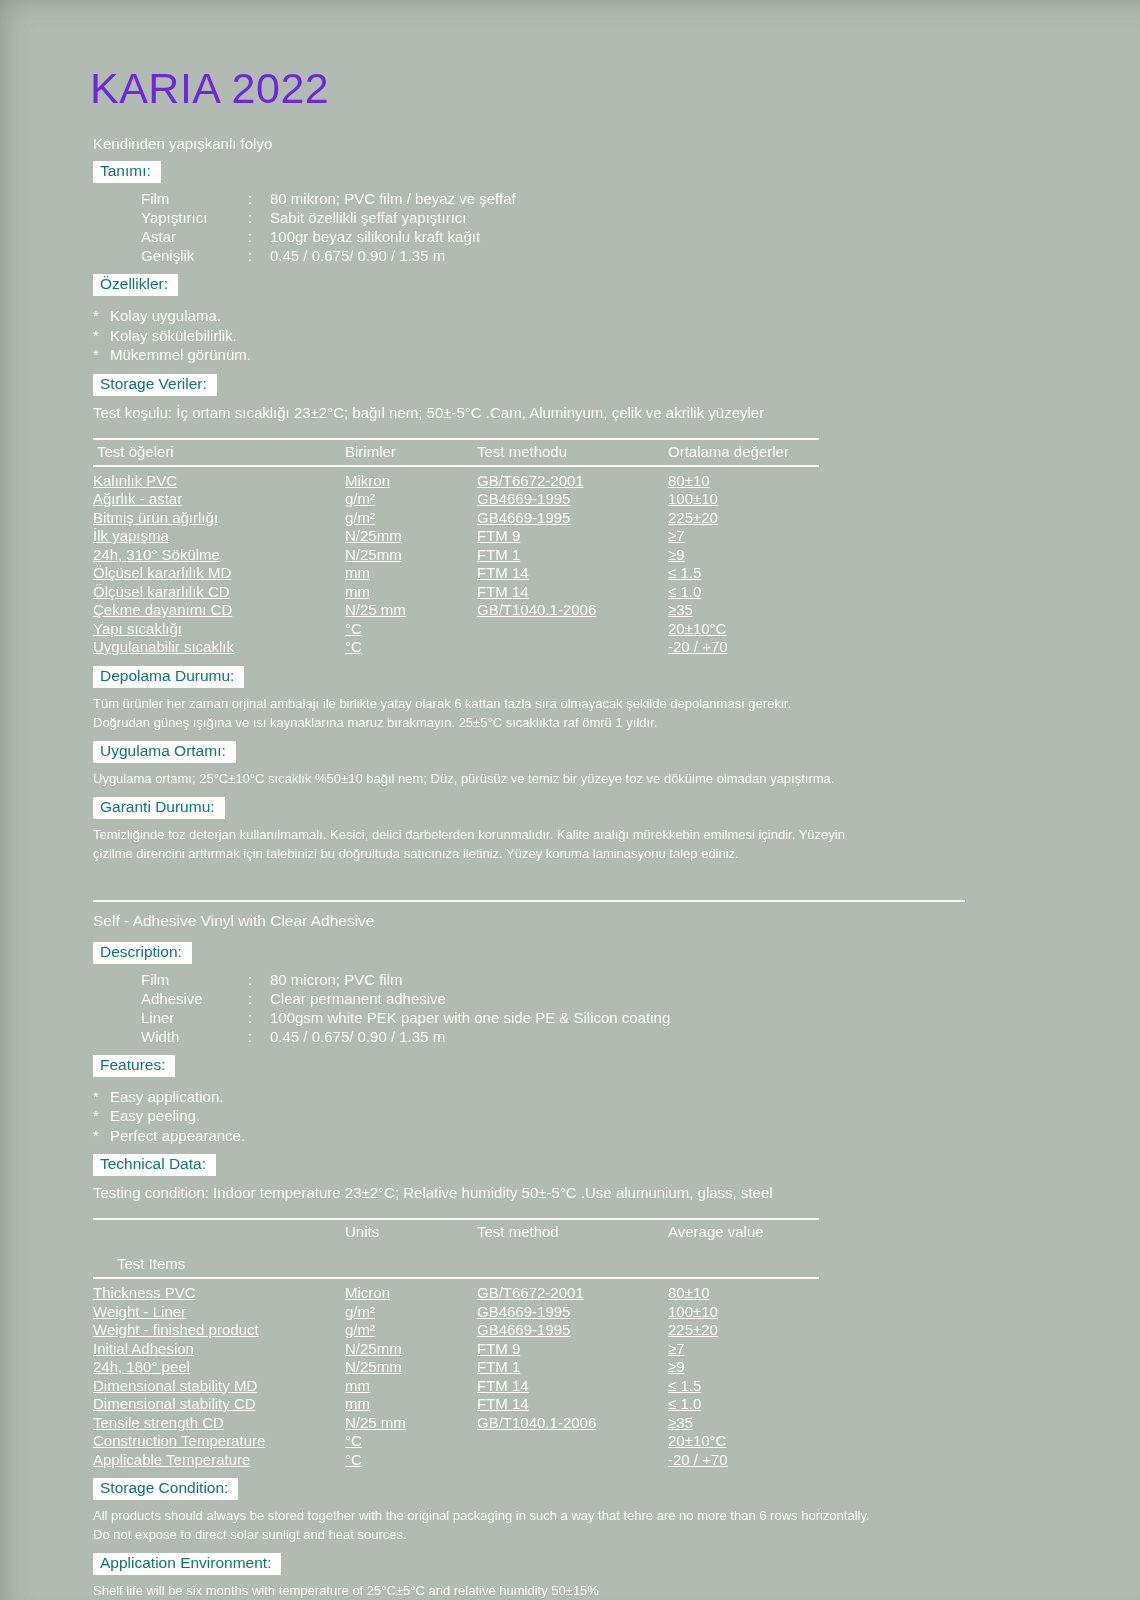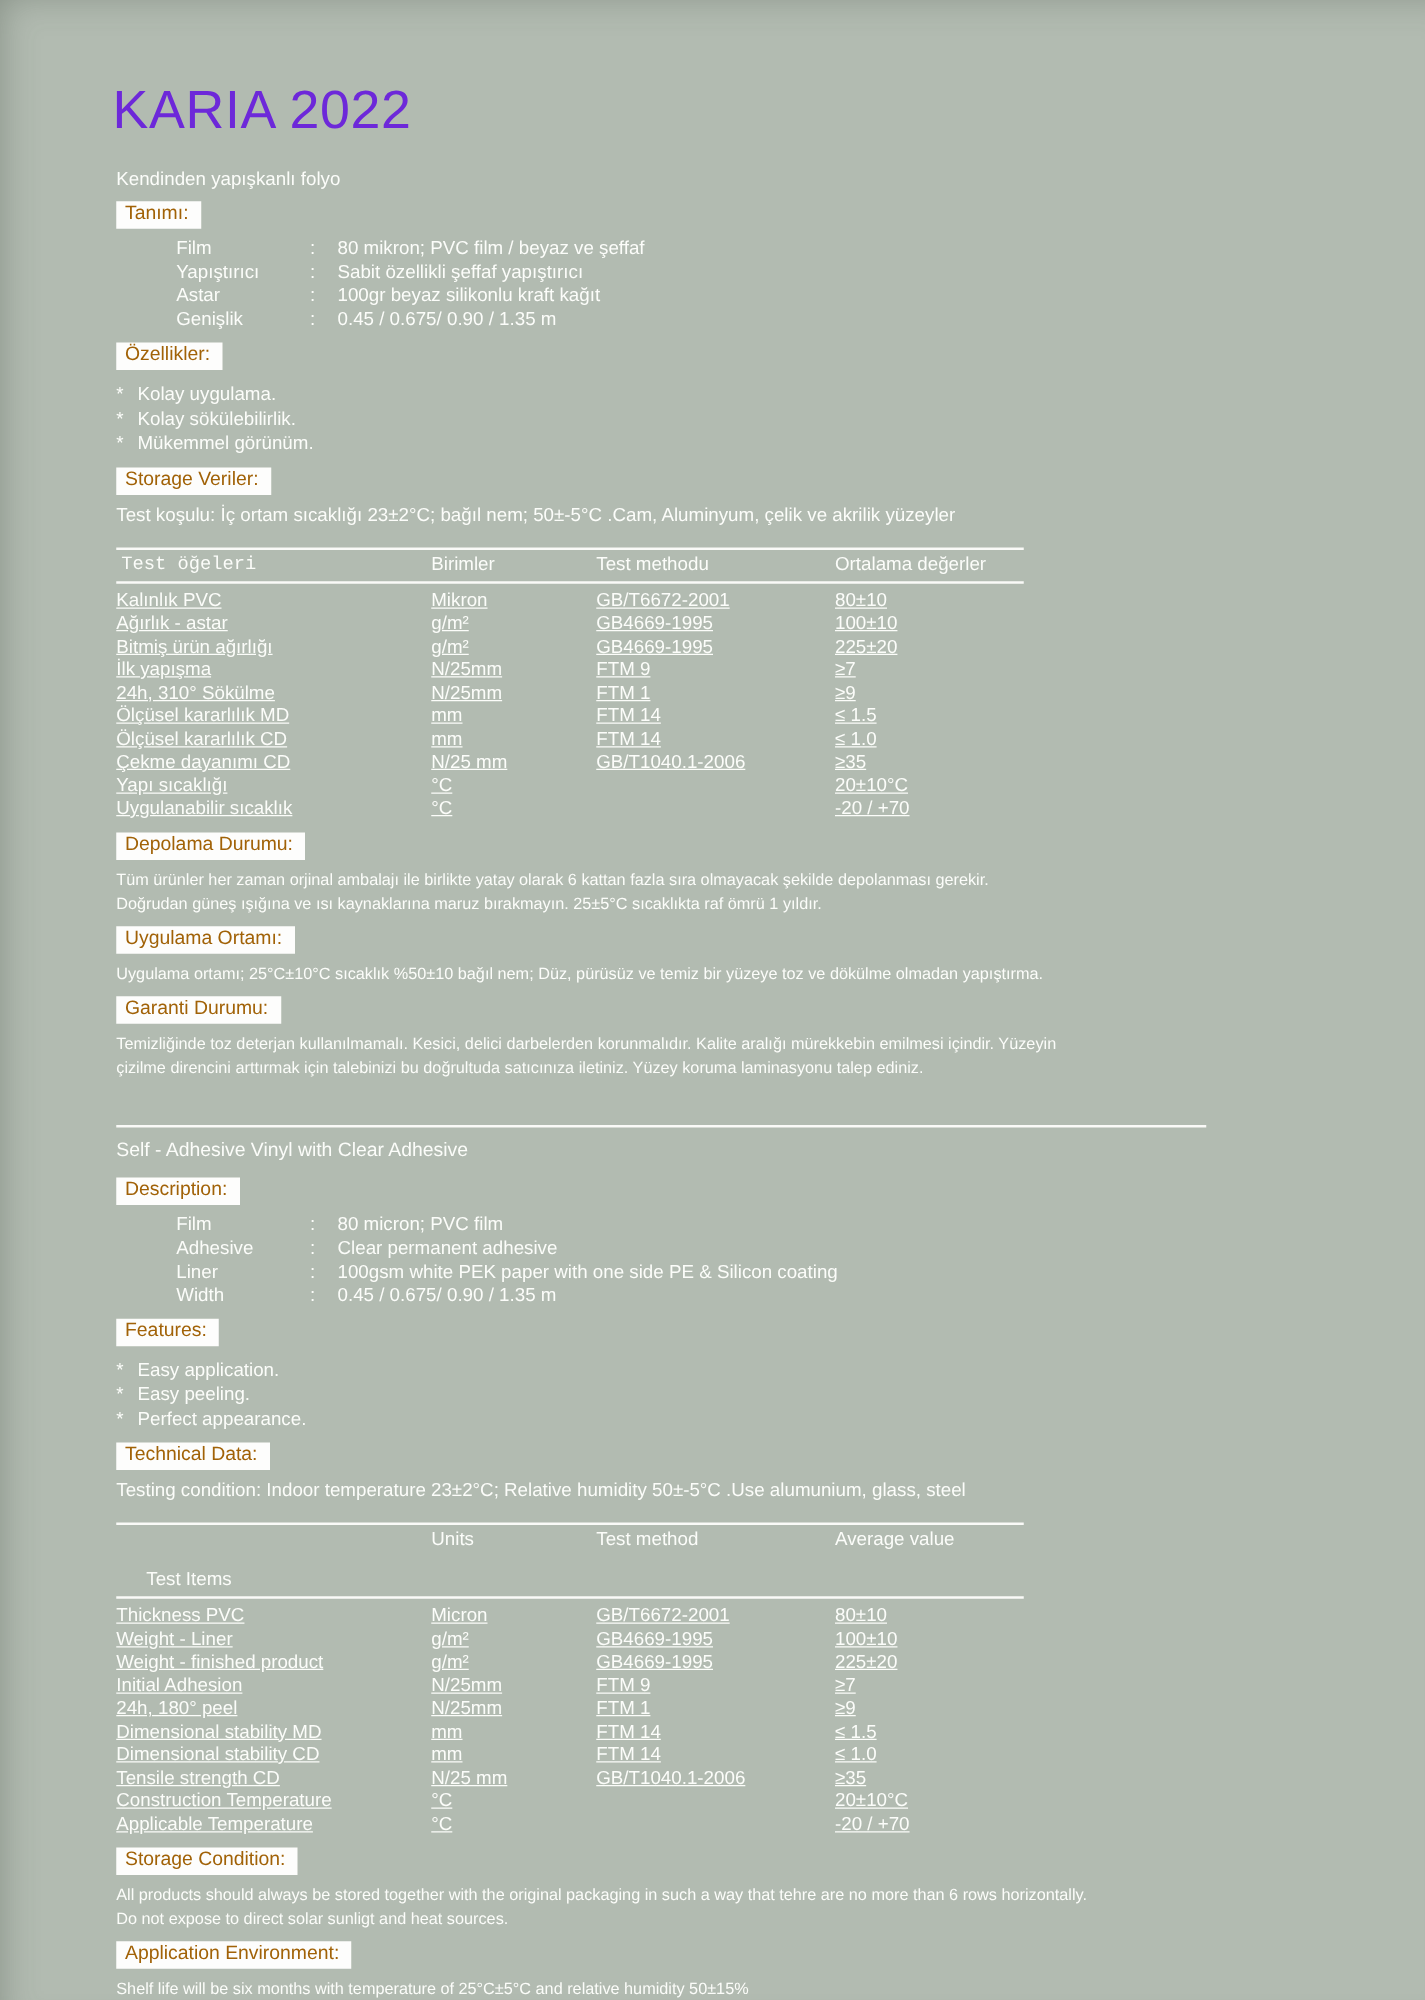--- a/index.html
+++ b/index.html
@@ -18,35 +18,35 @@
     content:"";position:absolute;inset:0;pointer-events:none;
     box-shadow:inset 16px 12px 30px -16px rgba(66,76,66,.38);
   }
   .doc-title{
     font-size:43px;font-weight:400;letter-spacing:.5px;
     margin:0 0 22px -3px;color:#6d28d9;
   }
   .subtitle{font-size:15px;margin:0 0 2px 0;}
   .sec-h{margin:9px 0 6px 0;}
   .badge{
-    display:inline-block;background:#fdfdfc;color:#a16207;
+    display:inline-block;background:#fdfdfc;color:#0f766e;
     font-size:15.5px;padding:1px 10px 3px 7px;
   }
   .kv-row{display:grid;grid-template-columns:107px 22px auto;font-size:15px;line-height:19px;margin-left:48px;}
   .kv-row .colon{text-align:left;}
   .bullet{display:flex;font-size:15px;line-height:19.5px;}
   .bullet .star{width:17px;}
   .cond{font-size:15px;margin:8px 0 17px 0;}
   .tbl{width:726px;font-size:15px;}
   .thead,.tr{display:grid;grid-template-columns:252px 132px 191px 1fr;}
   .thead{
     border-top:2px solid #fafaf8;border-bottom:2px solid #fafaf8;
     padding:3px 0 5px 0;
   }
-  .thead.tk .c0{padding-left:4px;font-family:Liberation Mono, monospace;}
+  .thead.tk .c0{padding-left:4px;}
   .thead.en .c0{padding-left:24px;margin-top:32px;}
   .tbody{padding-top:5px;text-decoration:underline;}
   .tr{line-height:18.5px;}
   .para{font-size:13px;line-height:19px;white-space:pre-line;max-width:1012px;}
   .divider{width:872px;height:2px;background:#fafaf8;margin:37px 0 10px 0;}
   .intro{font-size:15.5px;margin:0 0 12px 0;}
   .gap-s{height:4px;}
 </style>
 </head>
 <body>

